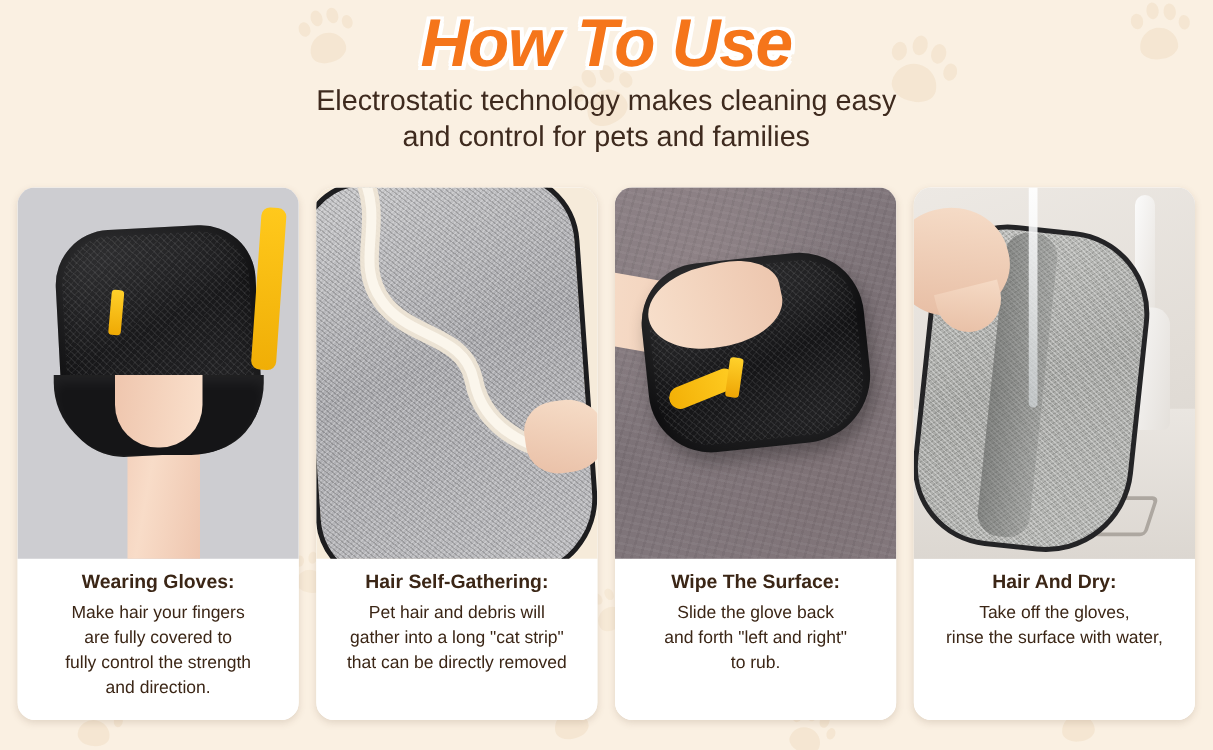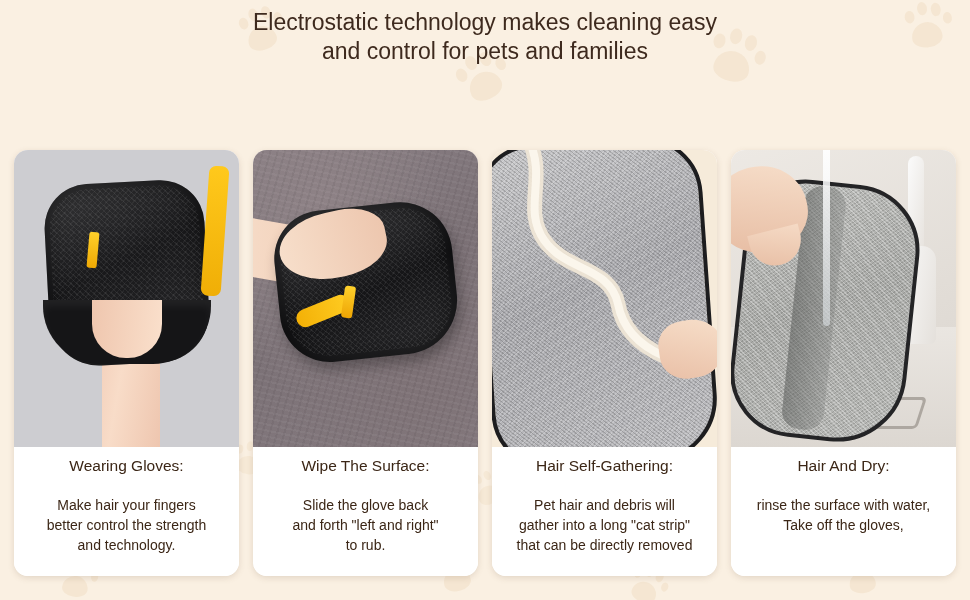--- a/index.html
+++ b/index.html
@@ -38,21 +38,21 @@
     position:absolute;left:14px;top:150px;right:14px;bottom:24px;
     display:flex;gap:14px;z-index:2;
   }
   .card{
     flex:1 1 0;display:flex;flex-direction:column;
     background:#fff;border-radius:14px;overflow:hidden;
     box-shadow:0 2px 6px rgba(120,95,70,.18);
   }
   .photo{height:297px;position:relative;overflow:hidden;flex:0 0 297px;}
   .cap{flex:1 1 auto;padding:10px 6px 6px;text-align:center;background:#fff;}
-  .cap-title{font-size:15.5px;font-weight:normal;color:#3B2616;margin-bottom:21px;}
+  .cap-title{font-size:15.5px;font-weight:bold;color:#3B2616;margin-bottom:5px;}
   .cap-body{font-size:14px;line-height:1.42;color:#3B2616;}
   .cap-body div{white-space:nowrap;}
 
   
   .p1{background:#CDCDD1;}
   .p1 .arm{
     position:absolute;left:52%;top:52%;width:58px;height:180px;
     transform:translateX(-50%);
     background:linear-gradient(100deg,#F2CDB8 0%,#F8DCC8 35%,#EDC3AC 100%);
     border-radius:26px 26px 8px 8px;
@@ -276,20 +276,21 @@
   <div class="paw" style="left:236px;top:438px;transform:rotate(10deg) scale(.7);opacity:.4;">
     <div class="pad" style="left:8px;top:22px;width:32px;height:26px;"></div>
     <div class="toe" style="left:3px;top:8px;width:10px;height:13px;"></div>
     <div class="toe" style="left:17px;top:1px;width:10px;height:14px;"></div>
     <div class="toe" style="left:31px;top:3px;width:10px;height:14px;"></div>
     <div class="toe" style="left:42px;top:14px;width:9px;height:12px;"></div>
   </div>
 </div>
 
 <div id="header">
+  <h1 id="title">How To Use</h1>
   <div id="subtitle">
     <div>Electrostatic technology makes cleaning easy</div>
     <div>and control for pets and families</div>
   </div>
 </div>
 
 <div id="cards">
 
   <div class="card">
     <div class="photo p1">
@@ -297,76 +298,77 @@
       <div class="mitt"></div>
       <div class="ystripe"></div>
       <div class="ytab"></div>
       <div class="cuff"></div>
       <div class="cuffgap"></div>
     </div>
     <div class="cap">
       <div class="cap-title">Wearing Gloves:</div>
       <div class="cap-body">
         <div>Make hair your fingers</div>
-        <div>better control the strength</div>
-        <div>and technology.</div>
-      </div>
-    </div>
-  </div>
-
-  <div class="card">
-    <div class="photo p2">
-      <div class="arm2"></div>
-      <div class="mitt2"></div>
-      <div class="opening"></div>
-      <div class="ystripe2"></div>
-      <div class="ytab2"></div>
-    </div>
-    <div class="cap">
-      <div class="cap-title">Wipe The Surface:</div>
-      <div class="cap-body">
-        <div>Slide the glove back</div>
-        <div>and forth "left and right"</div>
-        <div>to rub.</div>
+        <div>are fully covered to</div>
+        <div>fully control the strength</div>
+        <div>and direction.</div>
       </div>
     </div>
   </div>
 
   <div class="card">
     <div class="photo p3">
       <div class="padbody"></div>
       <svg class="hair" viewBox="0 0 150 260">
         <path d="M14 -6 C 34 34, 8 64, 30 96 C 52 128, 96 122, 104 160 C 110 192, 136 206, 150 212" fill="none" stroke="#EFE6D6" stroke-width="15" stroke-linecap="round" opacity=".95"></path>
         <path d="M14 -6 C 34 34, 8 64, 30 96 C 52 128, 96 122, 104 160 C 110 192, 136 206, 150 212" fill="none" stroke="#FBF6EC" stroke-width="8" stroke-linecap="round"></path>
       </svg>
       <div class="finger"></div>
     </div>
     <div class="cap">
       <div class="cap-title">Hair Self-Gathering:</div>
       <div class="cap-body">
         <div>Pet hair and debris will</div>
         <div>gather into a long "cat strip"</div>
         <div>that can be directly removed</div>
+      </div>
+    </div>
+  </div>
+
+  <div class="card">
+    <div class="photo p2">
+      <div class="arm2"></div>
+      <div class="mitt2"></div>
+      <div class="opening"></div>
+      <div class="ystripe2"></div>
+      <div class="ytab2"></div>
+    </div>
+    <div class="cap">
+      <div class="cap-title">Wipe The Surface:</div>
+      <div class="cap-body">
+        <div>Slide the glove back</div>
+        <div>and forth "left and right"</div>
+        <div>to rub.</div>
       </div>
     </div>
   </div>
 
   <div class="card">
     <div class="photo p4">
       <div class="counter"></div>
       <div class="bottleneck"></div>
       <div class="bottle"></div>
       <div class="drain"></div>
       <div class="pad4"></div>
       <div class="wetband"></div>
       <div class="stream"></div>
       <div class="hand4"></div>
     </div>
     <div class="cap">
       <div class="cap-title">Hair And Dry:</div>
       <div class="cap-body">
+        <div>Take off the gloves,</div>
         <div>rinse the surface with water,</div>
-        <div>Take off the gloves,</div>
       </div>
     </div>
   </div>
 
 </div>
 
 </body></html>

